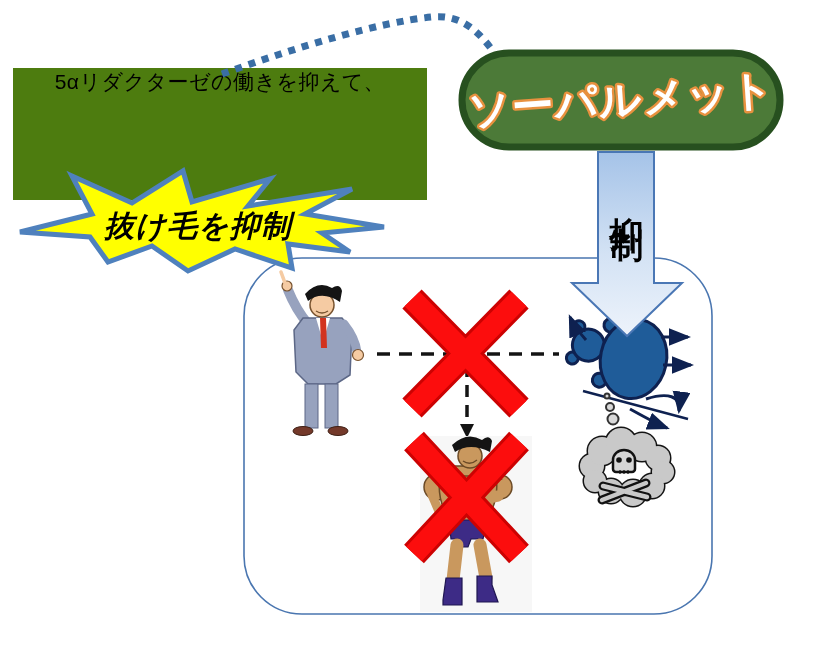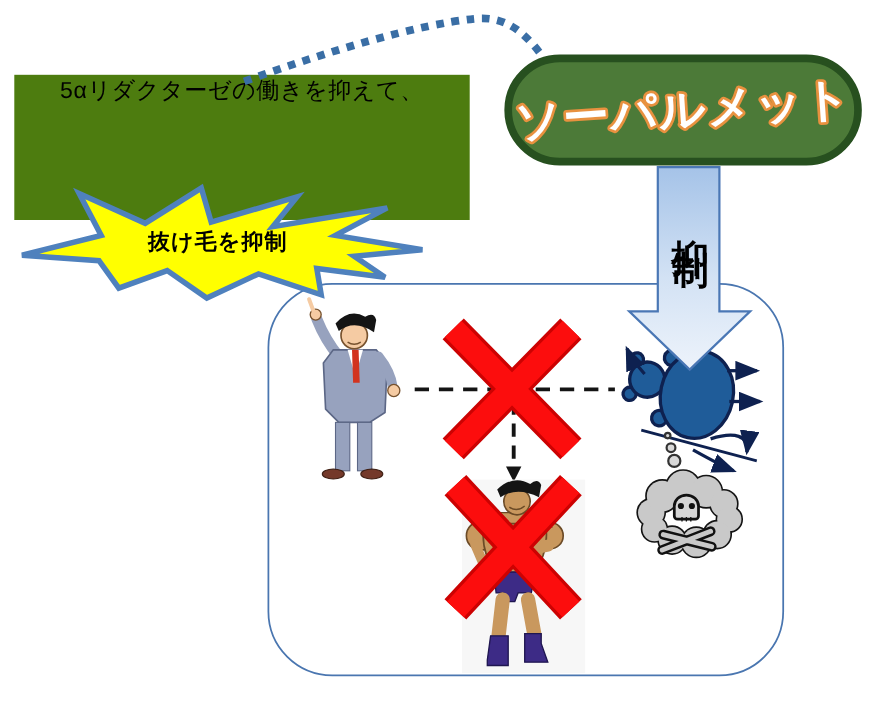--- a/index.html
+++ b/index.html
@@ -12,21 +12,21 @@
     background:#4d7c0f;z-index:0;
     display:flex;flex-direction:column;justify-content:flex-start;align-items:center;
   }
   .expl-box span{
     font-size:21px;color:#000;letter-spacing:.5px;white-space:nowrap;
   }
   svg.art{position:absolute;left:0;top:0;z-index:1;}
   .overlay-label{position:absolute;z-index:2;color:#000;}
   .burst-label{
     left:48px;top:206px;width:300px;text-align:center;
-    font-size:20px;font-weight:700;letter-spacing:1px;
+    font-size:30px;font-weight:700;letter-spacing:1px;font-style:italic;
   }
   .inhibit-label{
     left:604px;top:190px;height:110px;
     writing-mode:vertical-rl;text-orientation:upright;
     font-size:34px;font-weight:700;letter-spacing:10px;
   }
 </style>
 </head>
 <body>
 

